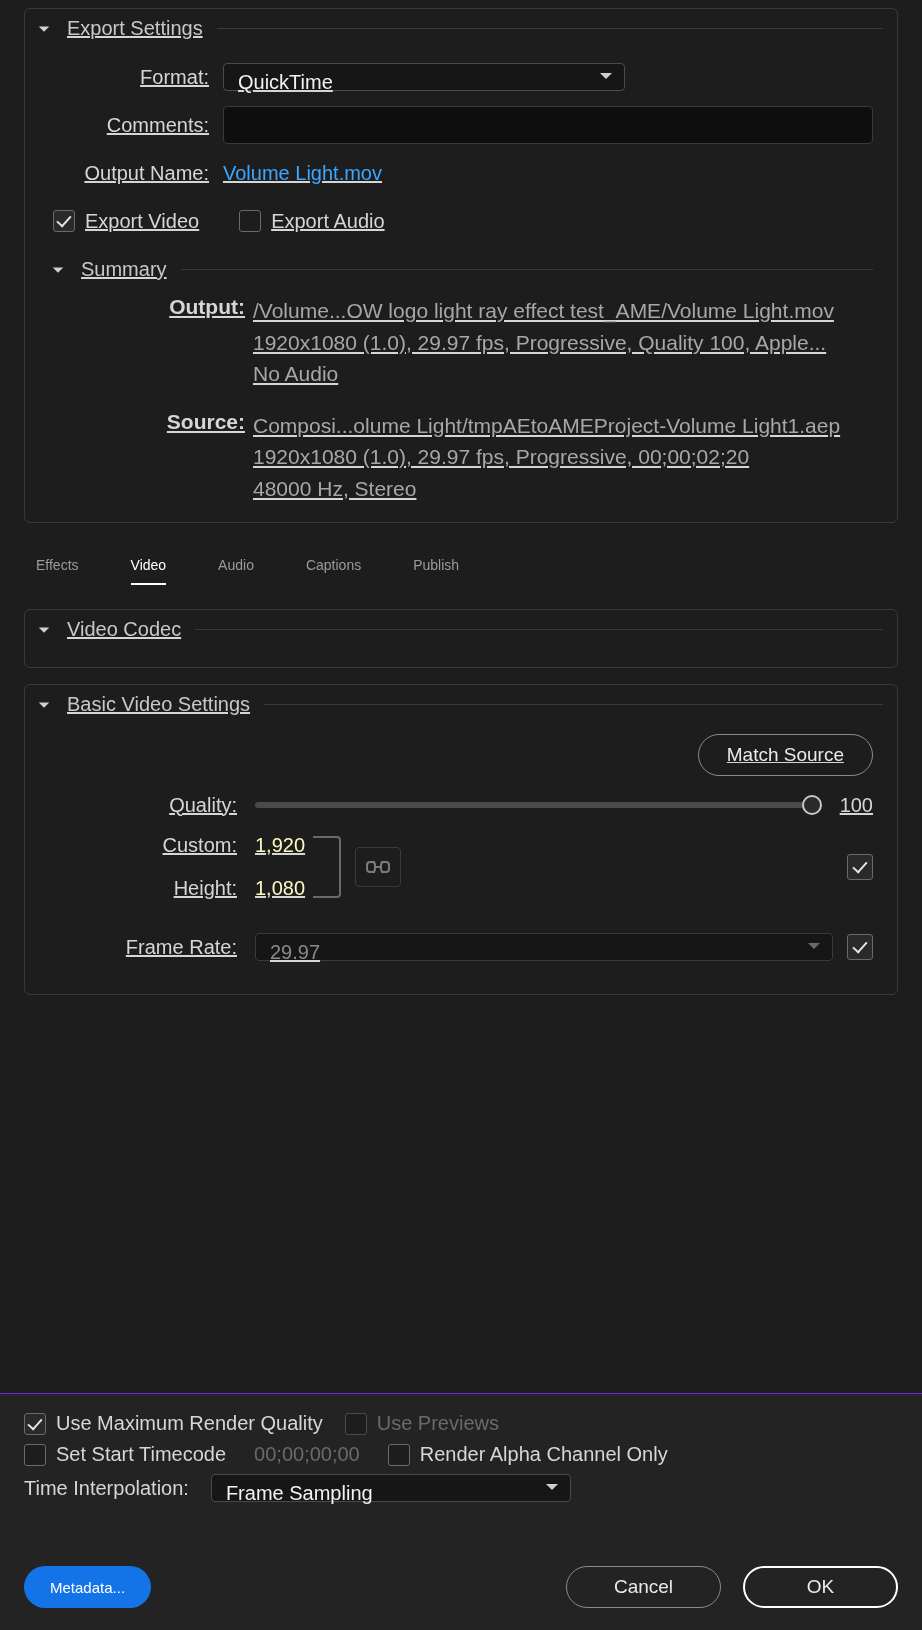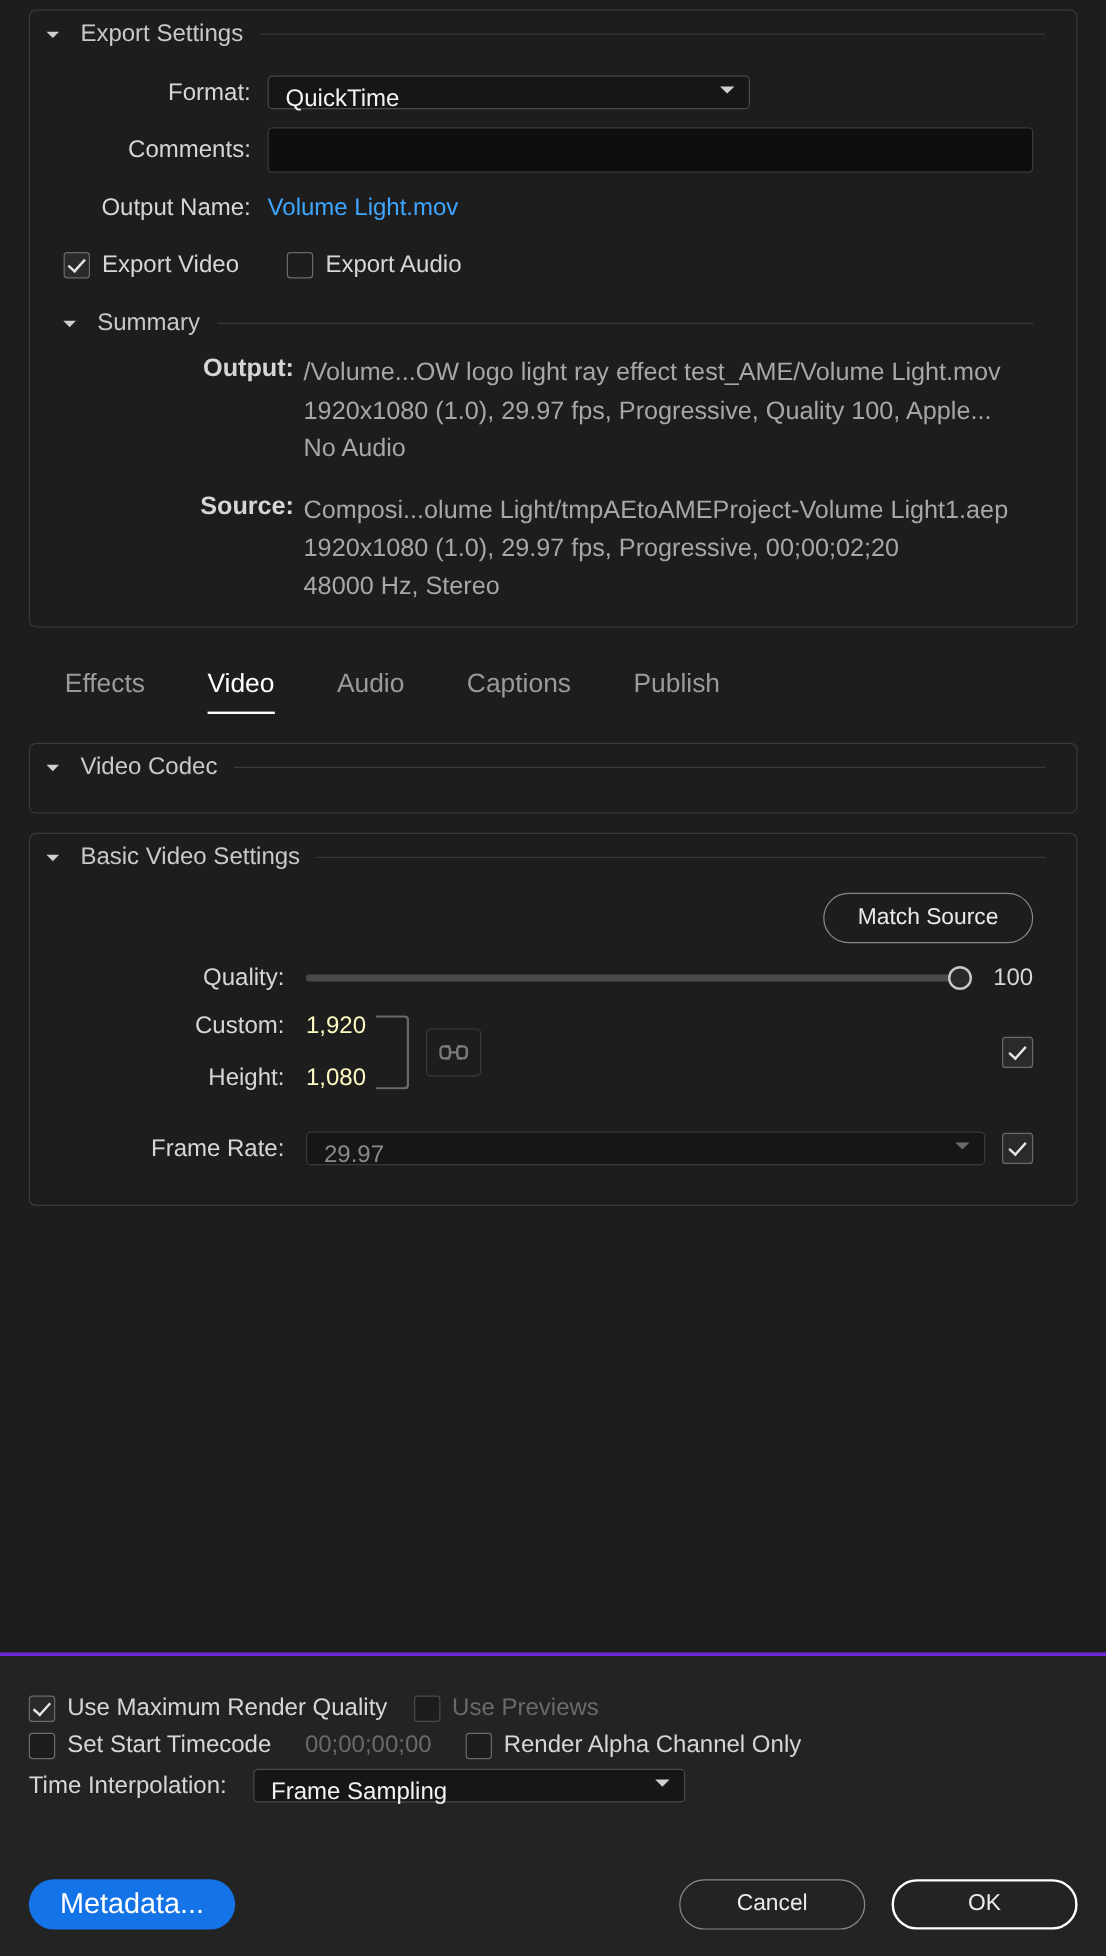--- a/index.html
+++ b/index.html
@@ -1,22 +1,22 @@
 <!DOCTYPE html>
 <html><head>
 <meta charset="utf-8">
 <style>
   * { box-sizing: border-box; margin: 0; padding: 0; font-family: -apple-system, "Segoe UI", Helvetica, Arial, sans-serif; }
   html, body { width: 922px; height: 1630px; background: #1d1d1d; color: #d6d6d6; font-size: 20px; overflow: hidden; }
   body { display: flex; flex-direction: column; }
 
   .scroll-area { flex: 1 1 auto; overflow: hidden; }
-  .footer-area { flex: 0 0 auto; background: #232323; border-top: 3px solid #6d28d9; padding: 24px 24px 22px 24px; }
-
-  .panel { border: 1px solid #3a3a3a; border-radius: 6px; margin: 8px 24px 16px 24px; padding: 4px 16px 18px 0; }
+  .footer-area { flex: 0 0 auto; background: #232323; border-top: 1px solid #6d28d9; padding: 10px 24px 22px 24px; }
+
+  .panel { border: 1px solid #3a3a3a; border-radius: 6px; margin: 8px 24px 16px 24px; padding: 4px 4px 18px 0; text-decoration: underline; }
   .panel-head { display: flex; align-items: center; gap: 14px; padding: 4px 10px 8px 10px; color: #c8c8c8; font-weight: 500; }
   .panel-body { padding: 0 20px 0 20px; }
   .panel-head .line { flex: 1; height: 1px; background: #3a3a3a; }
 
   .row { display: flex; align-items: center; margin: 10px 0; min-height: 38px; }
   .lbl { width: 178px; text-align: right; padding-right: 14px; color: #d6d6d6; }
   .lbl-col { width: 210px; text-align: right; padding-right: 18px; color: #d6d6d6; }
 
   .dropdown { position: relative; background: #161616; border: 1px solid #4a4a4a; border-radius: 4px; height: 28px; line-height: 36px; padding: 0 34px 0 14px; color: #f2f2f2; flex: 1; }
   .dropdown.dim { color: #8a8a8a; border-color: #3a3a3a; }
@@ -38,28 +38,28 @@
   .caret { width: 18px; height: 18px; display: inline-flex; align-items: center; justify-content: center; }
   .caret svg { width: 14px; height: 14px; fill: #d0d0d0; }
 
   .sub-head { display: flex; align-items: center; gap: 14px; padding: 8px 0 8px 34px; color: #c8c8c8; font-weight: 500; }
   .sub-head .line { flex: 1; height: 1px; background: #3a3a3a; }
 
   .summary-grid { display: grid; grid-template-columns: 140px 1fr; gap: 6px 8px; padding: 6px 0 0 60px; color: #bdbdbd; font-size: 21px; }
   .summary-grid .k { text-align: right; font-weight: 600; color: #d6d6d6; }
   .summary-grid .v { color: #a7a7a7; line-height: 1.5; }
 
-  .tabs { display: flex; gap: 52px; padding: 18px 36px 0 36px; font-size: 22px; color: #9a9a9a; margin-left: 18px; }
+  .tabs { display: flex; gap: 52px; padding: 18px 36px 0 36px; font-size: 14px; color: #9a9a9a; }
   .tab { padding-bottom: 10px; cursor: pointer; }
   .tab.active { color: #fff; border-bottom: 2px solid #fff; }
 
   .btn-pill { background: transparent; border: 1.5px solid #8a8a8a; border-radius: 22px; height: 42px; padding: 0 28px; color: #eaeaea; font-size: 19px; display: inline-flex; align-items: center; justify-content: center; cursor: pointer; }
   .btn-pill.disabled { border-color: #4a4a4a; color: #6a6a6a; cursor: default; }
   .btn-pill.filled-white { border: 2px solid #fff; }
-  .btn-blue { background: #1473e6; border: none; border-radius: 22px; height: 42px; padding: 0 26px; color: #fff; font-size: 24px; cursor: pointer; }
+  .btn-blue { background: #1473e6; border: none; border-radius: 22px; height: 42px; padding: 0 26px; color: #fff; font-size: 15px; cursor: pointer; }
 
   .toolbar-icons { display: flex; align-items: center; gap: 22px; margin-left: 22px; }
   .icon { width: 28px; height: 24px; display: inline-flex; align-items: center; justify-content: center; }
   .icon svg { fill: #d0d0d0; }
   .icon.dim svg { fill: #5a5a5a; }
 
   .dim-val { color: #fef9c3; }
   .bracket { width: 28px; border-right: 2px solid #6a6a6a; border-top: 2px solid #6a6a6a; border-bottom: 2px solid #6a6a6a; height: 62px; border-top-right-radius: 4px; border-bottom-right-radius: 4px; margin: 0 14px 0 8px; }
   .link-icon-box { width: 46px; height: 40px; border: 1px solid #3a3a3a; border-radius: 4px; display: flex; align-items: center; justify-content: center; }
 

